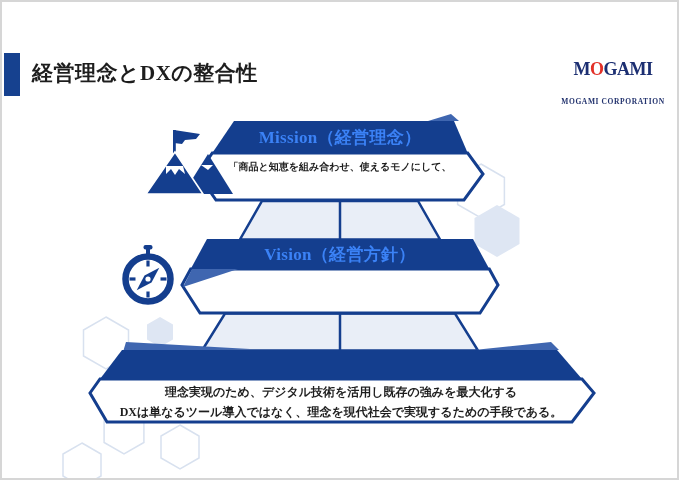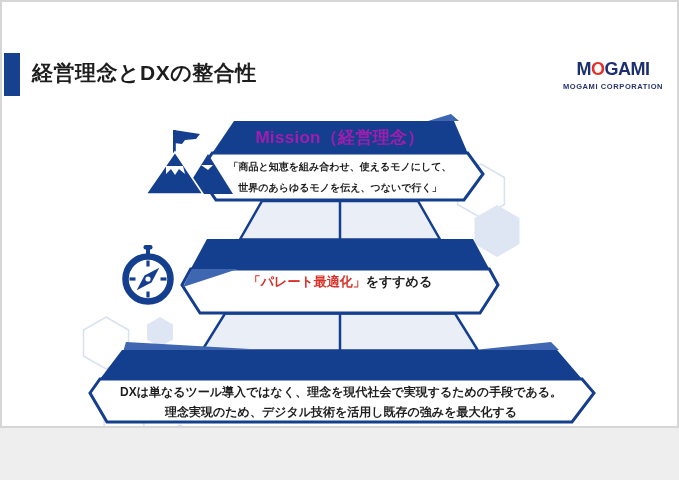--- a/index.html
+++ b/index.html
@@ -1,35 +1,35 @@
 <!DOCTYPE html>
 <html><head>
 <meta charset="utf-8">
 <style>
   html,body{margin:0;padding:0;background:#eee;}
   .slide{
-    position:relative;width:679px;height:428px;background:#ffffff;
+    position:relative;width:679px;height:480px;background:#ffffff;
     border:2px solid #d6d6d6;box-sizing:border-box;overflow:hidden;
-    font-family:Liberation Sans, sans-serif;
+    font-family:Liberation Serif, serif;
   }
   .abs{position:absolute;}
   
   .title-accent{left:2px;top:51px;width:16px;height:43px;background:#16418f;}
   .page-title{
     left:30px;top:57px;margin:0;font-size:21px;font-weight:900;color:#1d1d1d;
     letter-spacing:0.5px;white-space:nowrap;
   }
   
   .logo{left:556px;top:55px;width:110px;text-align:center;}
   .logo-word{font-size:18px;font-weight:900;color:#1c2f72;letter-spacing:-0.5px;line-height:24px;white-space:nowrap;}
   .logo-accent{color:#e23128;}
-  .logo-sub{font-size:7.5px;font-weight:700;color:#23336e;letter-spacing:0.6px;margin-top:1px;white-space:nowrap;}
+  .logo-sub{font-size:7.5px;font-weight:700;color:#23336e;letter-spacing:0.6px;margin-top:16px;white-space:nowrap;}
   
   .band-title{
-    position:absolute;left:188px;width:300px;text-align:center;color:#a21caf;
+    position:absolute;left:188px;width:300px;text-align:center;color:#3b82f6;
     font-weight:700;letter-spacing:0.3px;font-size:17px;white-space:nowrap;
   }
   .band-title.mission{top:121px;height:30px;line-height:30px;}
   .band-title.vision{top:239px;height:28px;line-height:28px;}
   .band-title.dx{top:349px;height:28px;line-height:28px;}
   .body-text{
     position:absolute;text-align:center;font-weight:700;color:#1e1e1e;white-space:nowrap;
   }
   .body-text.mission{left:88px;width:500px;top:154px;font-size:10px;line-height:21px;}
   .body-text.vision{left:88px;width:500px;top:270px;font-size:13px;line-height:20px;}
@@ -109,25 +109,24 @@
       <line x1="127.5" y1="277" x2="133.5" y2="277" stroke="#143e8e" stroke-width="3.2"></line>
       <line x1="158.5" y1="277" x2="164.5" y2="277" stroke="#143e8e" stroke-width="3.2"></line>
       <polygon points="157.3,265.7 149.5,280.5 134.7,288.3 142.5,273.5" fill="#143e8e"></polygon>
       <circle cx="146" cy="277" r="2.6" fill="#ffffff"></circle>
     </g>
   </svg>
 
   <div class="band-title mission">Mission（経営理念）</div>
   <div class="body-text mission">
     <div>「商品と知恵を組み合わせ、使えるモノにして、</div>
-    <div>世界のあらゆるモノを伝え、つないで行く」</div>
   </div>
 
+  <div class="band-title vision">Vision（経営方針）</div>
   <div class="body-text vision">
-    <div><span class="accent-red">「パレート最適化」</span><span>をすすめる</span></div>
   </div>
 
   <div class="body-text dx">
+    <div>理念実現のため、デジタル技術を活用し既存の強みを最大化する</div>
     <div>DXは単なるツール導入ではなく、理念を現代社会で実現するための手段である。</div>
-    <div>理念実現のため、デジタル技術を活用し既存の強みを最大化する</div>
   </div>
 
 </div>
 
 </body></html>

